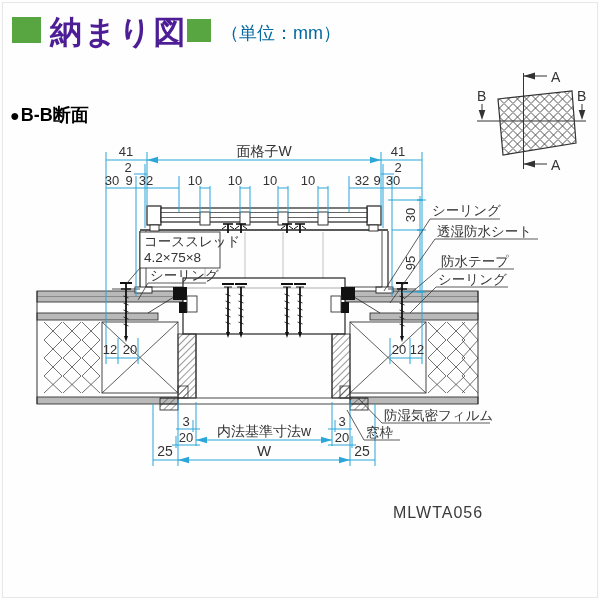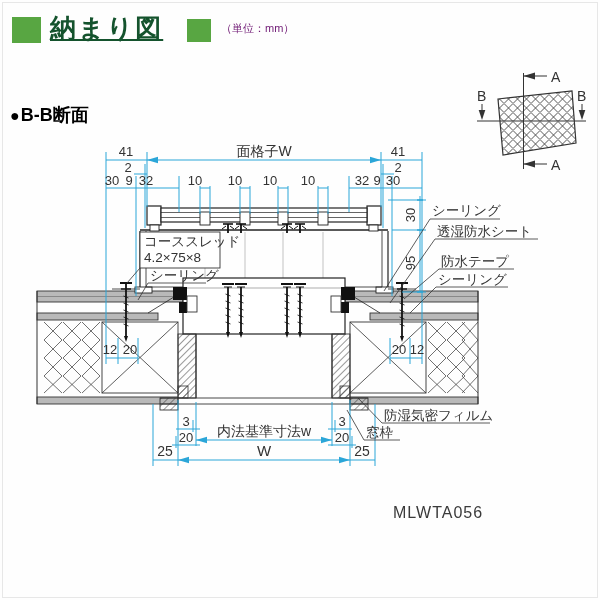--- a/index.html
+++ b/index.html
@@ -2,22 +2,22 @@
 <html><head>
 <meta charset="utf-8">
 <style>
   html,body{margin:0;padding:0;background:#fff;}
   #stage{position:relative;width:600px;height:600px;background:#fefefe;overflow:hidden;
          font-family:"Liberation Sans","DejaVu Sans",sans-serif;}
   #frame{position:absolute;left:2px;top:2px;right:2px;bottom:2px;border:1px solid #e7e7e7;pointer-events:none;}
   .green-sq{position:absolute;background:#58A642;}
   #sq1{left:12px;top:17px;width:29px;height:26px;}
   #sq2{left:187px;top:19px;width:24px;height:23px;}
-  #title{position:absolute;left:50px;top:11px;font-size:26px;font-weight:600;color:#14532d;letter-spacing:2px;text-decoration:underline;}
-  #unit{position:absolute;left:221px;top:21px;font-size:11px;color:#701a75;}
+  #title{position:absolute;left:50px;top:11px;font-size:32px;font-weight:600;color:#4c1d95;letter-spacing:2px;}
+  #unit{position:absolute;left:221px;top:21px;font-size:18px;color:#0369a1;}
   #section-label{position:absolute;left:10px;top:103px;font-size:18px;font-weight:600;color:#000000;}
   #section-label .dot{font-size:16px;margin-right:1px;}
   #code{position:absolute;left:393px;top:504px;font-size:16px;font-weight:500;color:#3a3a3a;letter-spacing:1px;text-align:right;}
   svg{position:absolute;left:0;top:0;}
   svg text{font-family:"Liberation Sans","DejaVu Sans",sans-serif;fill:#333;}
   .dim-t{font-size:13px;}
   .dim-tb{font-size:14px;}
   .lbl{font-size:13.5px;}
 </style>
 </head>

